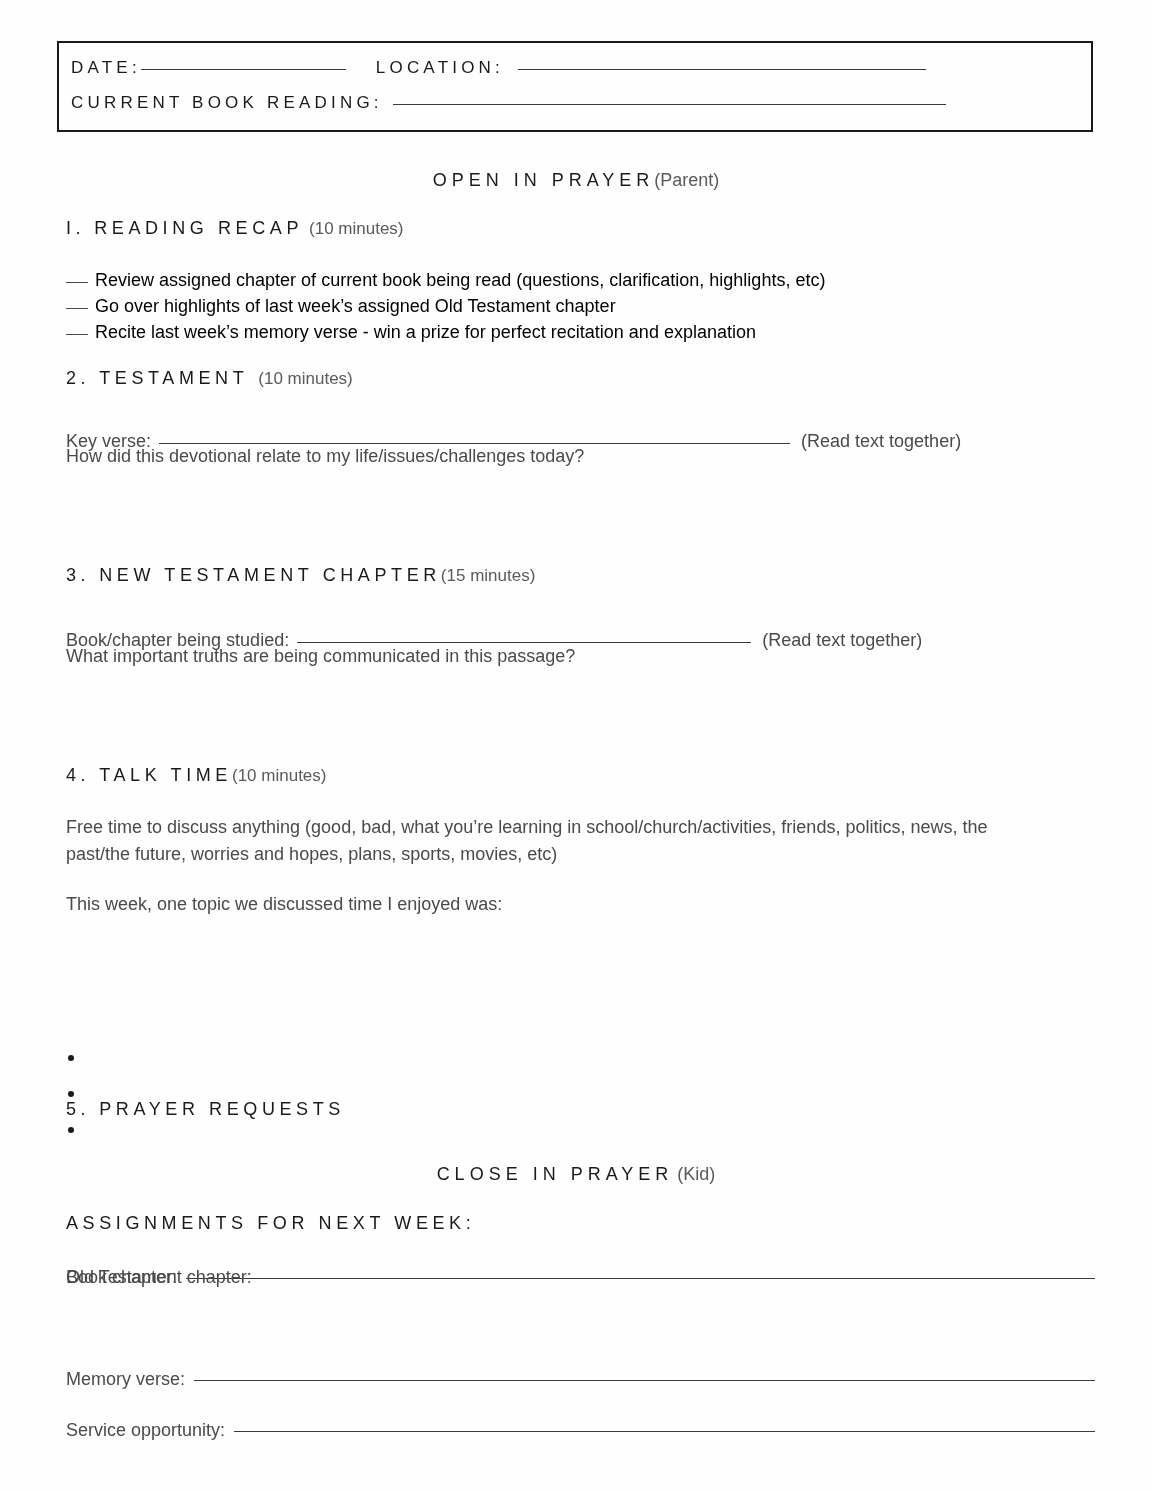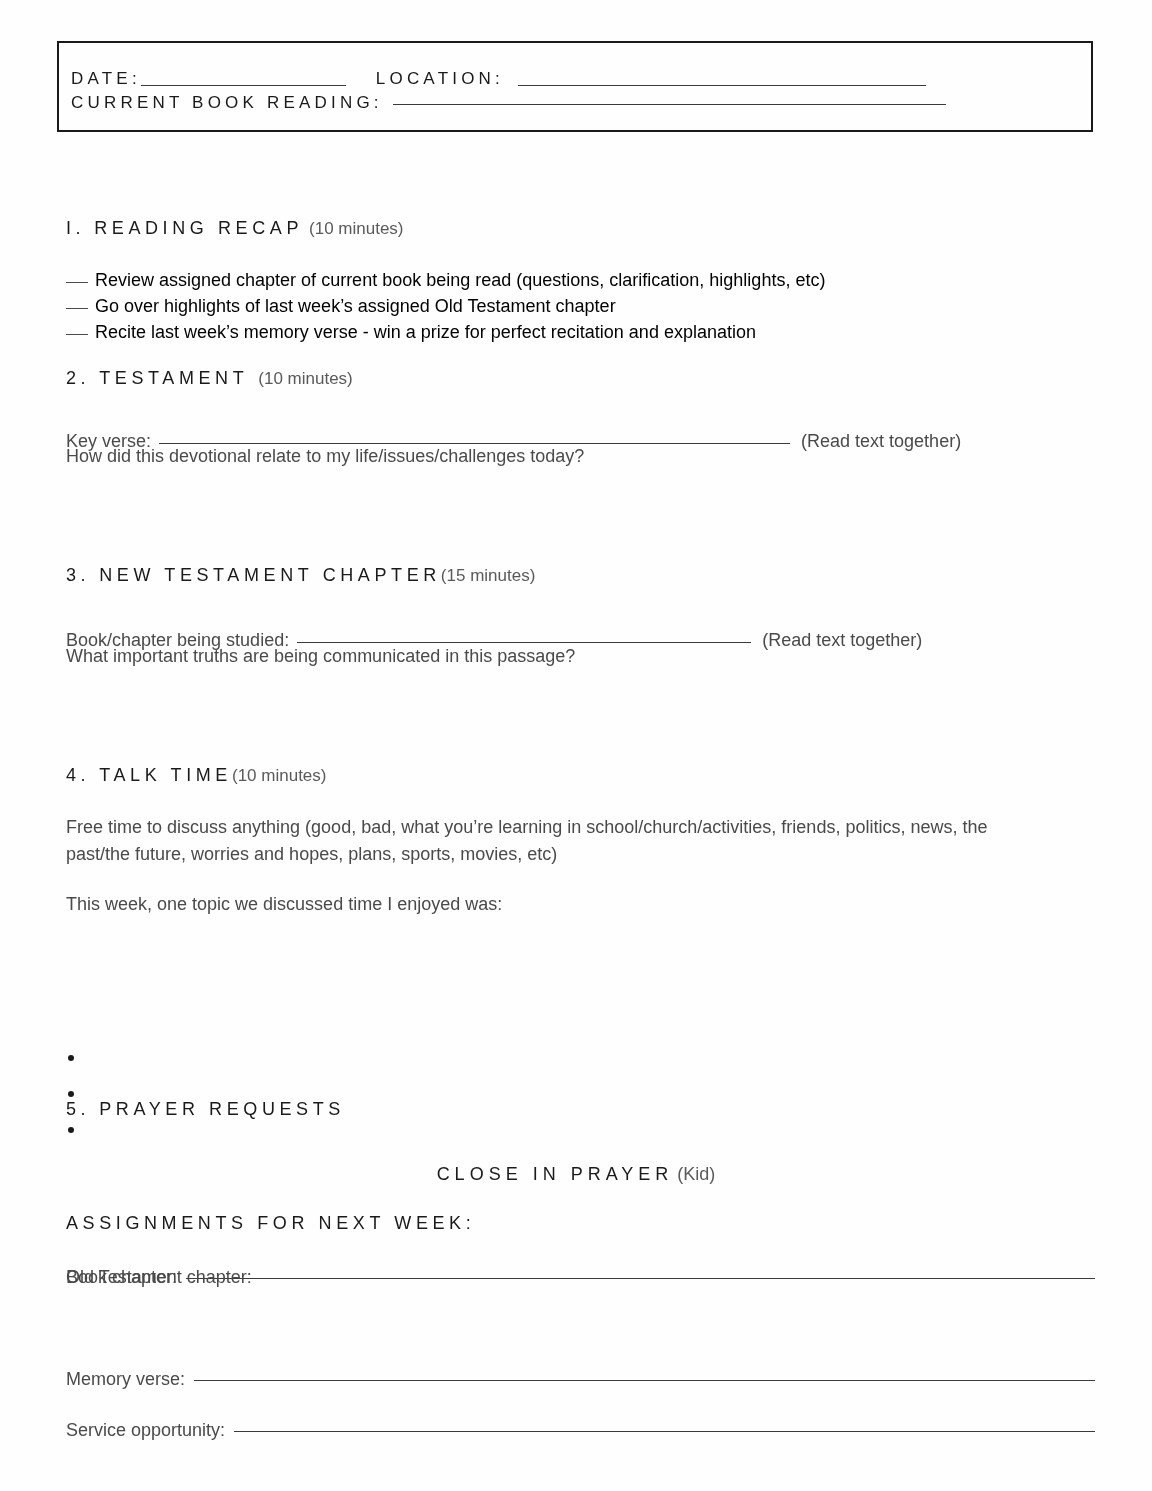--- a/index.html
+++ b/index.html
@@ -32,21 +32,21 @@
     border: 2px solid #1a1a1a;
     box-sizing: border-box;
   }
   .hdr-row {
     position: absolute;
     left: 12px;
     display: flex;
     align-items: baseline;
     white-space: nowrap;
   }
-  .hdr-row.r1 { top: 26px; align-items: flex-end; }
+  .hdr-row.r1 { top: 15px; }
   .hdr-row.r2 { top: 50px; }
 
   .caps-label {
     font-size: 17px;
     letter-spacing: 4.2px;
     color: #1a1a1a;
     font-weight: 400;
   }
   .rule {
     display: inline-block;
@@ -190,20 +190,23 @@
       <span class="rule" style="width:408px;margin-left:14px;"></span>
     </div>
 
     <div class="hdr-row r2">
       <span class="caps-label">CURRENT BOOK READING:</span>
       <span class="rule" style="width:553px;margin-left:10px;"></span>
     </div>
 
   </div>
 
+  <div class="center-title" style="top:170px;">
+    <span class="title-caps">OPEN IN PRAYER</span><span class="title-paren">(Parent)</span>
+  </div>
 
   <div class="sec-head" style="top:218px;">
     <span class="sec-caps">I.</span><span class="sec-caps" style="margin-left:9px;">READING RECAP</span><span class="sec-dur" style="margin-left:6px;">(10 minutes)</span>
   </div>
 
   <div class="checkline" style="top:270px;">
     <span class="dash"></span><span>Review assigned chapter of current book being read (questions, clarification, highlights, etc)</span>
   </div>
   <div class="checkline" style="top:296px;">
     <span class="dash"></span><span>Go over highlights of last week’s assigned Old Testament chapter</span>

